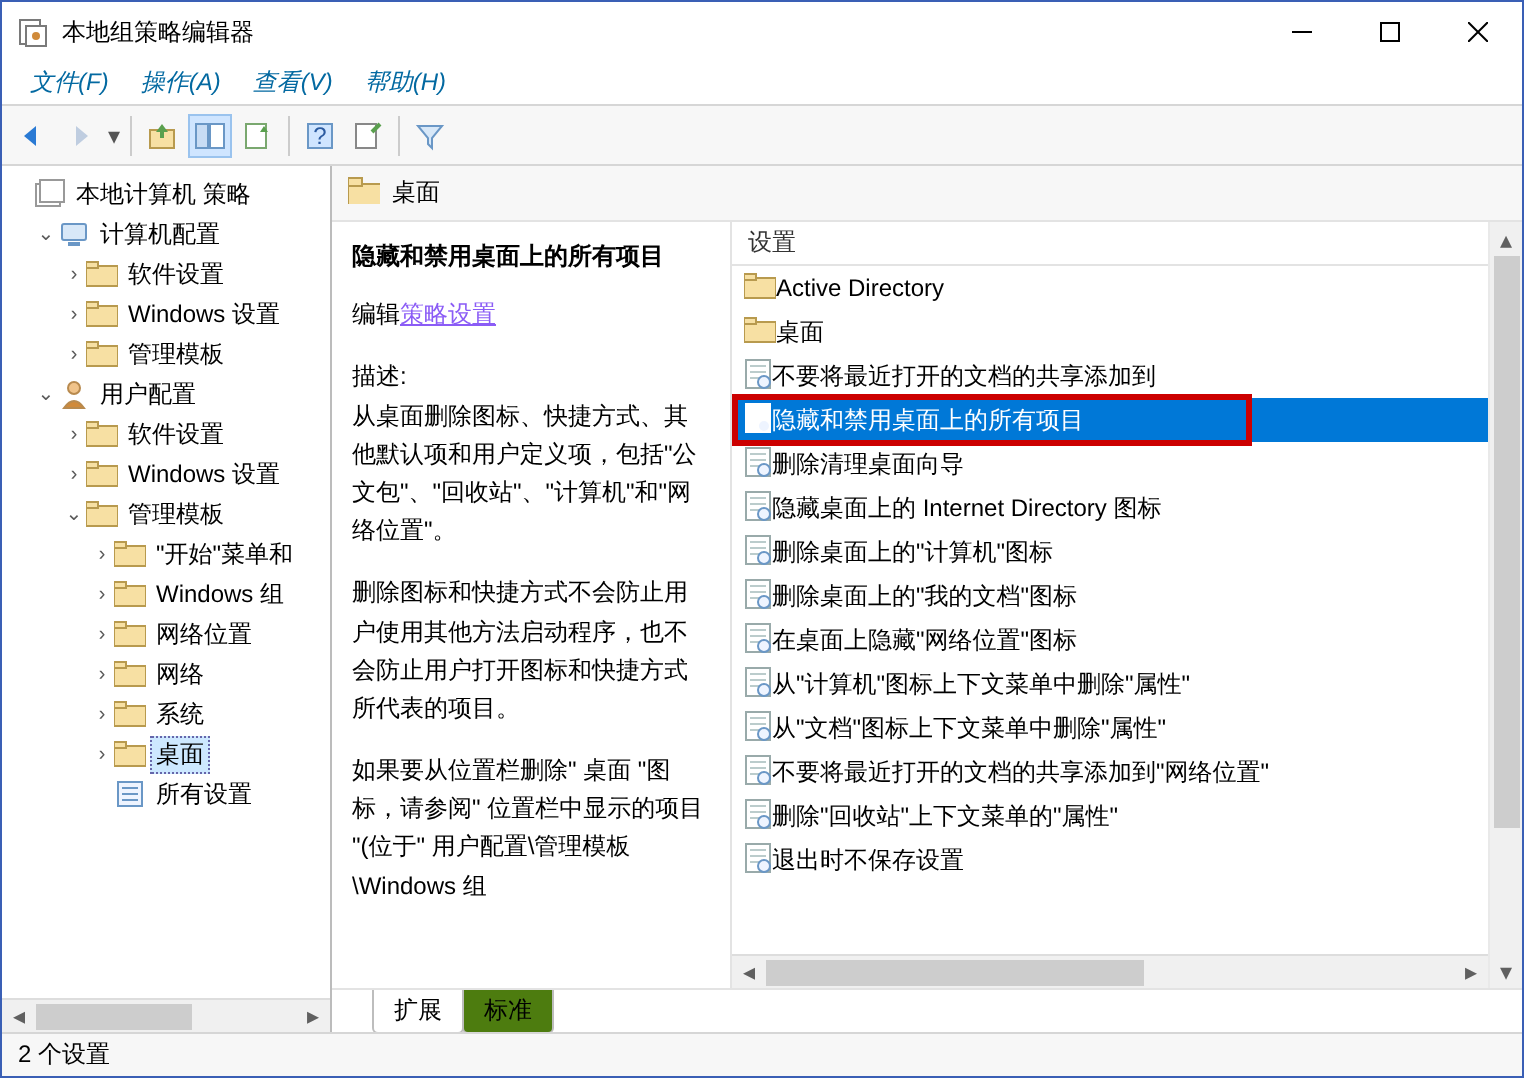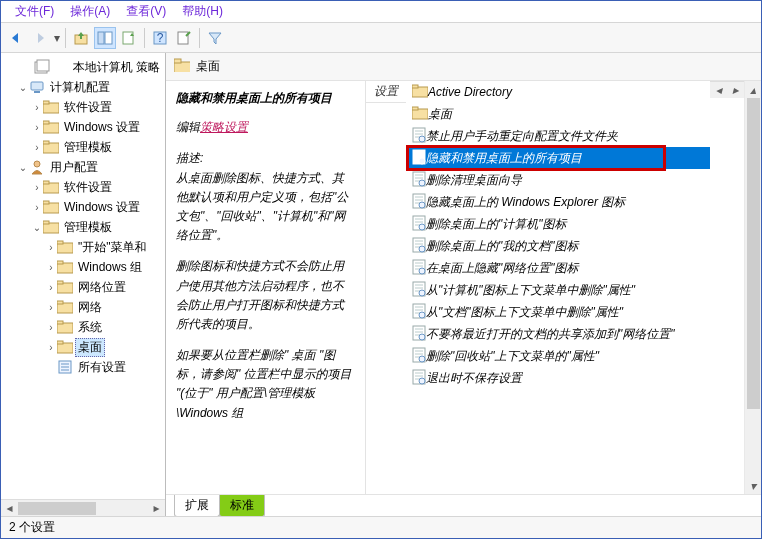--- a/index.html
+++ b/index.html
@@ -4,67 +4,95 @@
 <style>
 * { margin: 0; padding: 0; box-sizing: border-box; font-family: "Microsoft YaHei", "Segoe UI", sans-serif; font-size: 12px; }
 body { background: #fff; }
 .window { width: 762px; height: 539px; border: 1px solid #3a5fb5; display: flex; flex-direction: column; background: #fff; }
 .titlebar { height: 30px; display: flex; align-items: center; padding: 0 0 0 8px; background: #fff; }
 .titlebar .ticon { width: 16px; height: 16px; margin-right: 6px; }
 .titlebar .title { flex: 1; color: #000; }
 .titlebar .controls { display: flex; }
 .titlebar .ctl { width: 44px; height: 30px; display: flex; align-items: center; justify-content: center; color: #000; }
 .menubar { height: 22px; display: flex; align-items: center; padding: 0 6px; border-bottom: 1px solid #d6d6d6; }
-.menubar .menu { padding: 2px 8px; color: #6d28d9; }
+.menubar .menu { padding: 2px 8px; color: #0369a1; font-style: italic; }
 .toolbar { height: 30px; display: flex; align-items: center; padding: 0 4px; gap: 2px; border-bottom: 1px solid #d6d6d6; background: #f7f7f7; }
 .toolbar .tbtn { width: 22px; height: 22px; display: flex; align-items: center; justify-content: center; border: 1px solid transparent; }
 .toolbar .sep { width: 1px; height: 20px; background: #ccc; margin: 0 2px; }
 .toolbar .dd { width: 8px; display:flex; align-items:center; justify-content:center; color:#555;}
 .body { flex: 1; display: flex; min-height: 0; }
 .leftpane { width: 165px; border-right: 1px solid #bcbcbc; display: flex; flex-direction: column; }
 .tree-wrap { flex: 1; overflow: hidden; position: relative; }
 .tree { padding: 4px 0; }
 .node { display: flex; align-items: center; height: 20px; padding-right: 2px; white-space: nowrap; }
 .node .tw { width: 12px; text-align: center; color: #5a5a5a; font-size: 10px; cursor: default;}
 .node .ic { width: 16px; height: 16px; display: inline-flex; align-items: center; justify-content: center; margin-right: 2px; }
 .node .lbl { padding: 1px 3px; }
 .node.selected .lbl { background: #cde8ff; border: 1px dotted #66a; padding: 0 2px; }
-.ind1 { padding-left: 4px; justify-content: space-between; } .ind2 { padding-left: 16px; } .ind3 { padding-left: 30px; } .ind4 { padding-left: 44px; }
+.ind1 { padding-left: 4px; } .ind2 { padding-left: 16px; } .ind3 { padding-left: 30px; } .ind4 { padding-left: 44px; }
 .hscroll, .vscroll-stub { height: 17px; background: #f0f0f0; display: flex; align-items: center; }
 .hscroll .track { flex: 1; height: 17px; background: #f0f0f0; position: relative; border-top:1px solid #ddd;}
 .hscroll .thumb { position: absolute; left: 0; top: 2px; height: 13px; width: 60%; background: #cdcdcd; }
 .hscroll .arrow { width: 17px; height: 17px; display:flex;align-items:center;justify-content:center;color:#606060;border-top:1px solid #ddd;}
 .rightpane { flex: 1; display: flex; flex-direction: column; min-width: 0; }
 .rhead { height: 28px; display: flex; align-items: center; padding: 0 8px; background: #f7f7f7; border-bottom: 1px solid #e3e3e3; gap: 6px;}
-.rbody { flex: 1; display: flex; min-height: 0; font-style: italic; }
+.rbody { flex: 1; display: flex; min-height: 0; }
 .detail { width: 200px; padding: 8px 10px; border-right: 1px solid #e3e3e3; overflow: hidden; line-height: 1.6; }
 .detail .dtitle { font-weight: bold; margin-bottom: 10px; }
-.detail a { color: #be185d; text-decoration: underline; }
-.listwrap { flex: 1; display: flex; flex-direction: row; min-width: 0; }
+.detail a { color: #8b5cf6; text-decoration: underline; }
+.listwrap { flex: 1; display: flex; flex-direction: column; min-width: 0; }
 .listhdr { height: 22px; border-bottom: 1px solid #e3e3e3; display: flex; align-items: center; padding: 0 8px; color: #333; }
 .list { flex: 1; overflow: hidden; position: relative; }
 .list .row { display: flex; align-items: center; height: 22px; padding: 0 6px; gap: 0; white-space: nowrap; }
 .list .row.sel { background: #0078d7; color: #fff; }
 .list .row.sel .ricon svg * { stroke: #fff; }
 .redbox { position: absolute; border: 3px solid #cc0000; pointer-events: none; }
 .vscroll { width: 17px; background: #f0f0f0; display: flex; flex-direction: column; border-left:1px solid #e9e9e9;}
 .vscroll .arrow { height: 17px; display:flex;align-items:center;justify-content:center;color:#606060;}
 .vscroll .track { flex: 1; position: relative; }
 .vscroll .thumb { position: absolute; left: 2px; width: 13px; background: #cdcdcd; }
-.tabs { height: 22px; display: flex; align-items: flex-start; padding-left: 8px; border-top: 1px solid #e3e3e3; }
+.tabs { height: 22px; display: flex; align-items: flex-start; padding-left: 20px; border-top: 1px solid #e3e3e3; }
 .tabs .tab { padding: 2px 10px; border: 1px solid #bdbdbd; border-top: none; background: #fff; font-size: 12px; border-bottom-left-radius: 3px; border-bottom-right-radius: 3px; margin-right: -1px;}
-.tabs .tab.inactive { background: #84cc16; }
+.tabs .tab.inactive { background: #4d7c0f; }
 .status { height: 22px; border-top: 1px solid #d6d6d6; display: flex; align-items: center; padding: 0 8px; background: #f7f7f7; }
 .folder-svg { width:16px; height:14px; }
 </style>
 </head>
 <body>
 
 <div class="window">
 
+  <div class="titlebar">
+    <span class="ticon">
+      <svg width="16" height="16">
+          <rect x="1" y="2" width="10" height="12" fill="#fff" stroke="#7a7a7a"></rect>
+          <rect x="4" y="5" width="10" height="10" fill="#fff" stroke="#7a7a7a"></rect>
+          <circle cx="9" cy="10" r="2" fill="#d08a3a"></circle>
+        </svg>
+    </span>
+    <span class="title">本地组策略编辑器</span>
+    <div class="controls">
+      <div class="ctl">
+          <svg width="10" height="10">
+            <line x1="0" y1="5" x2="10" y2="5" stroke="#000"></line>
+          </svg>
+        </div>
+      <div class="ctl">
+          <svg width="10" height="10">
+            <rect x="0.5" y="0.5" width="9" height="9" fill="none" stroke="#000"></rect>
+          </svg>
+        </div>
+      <div class="ctl">
+          <svg width="10" height="10">
+            <line x1="0" y1="0" x2="10" y2="10" stroke="#000"></line>
+            <line x1="10" y1="0" x2="0" y2="10" stroke="#000"></line>
+          </svg>
+        </div>
+    </div>
+  </div>
 
   <div class="menubar">
     <span class="menu">文件(F)</span>
     <span class="menu">操作(A)</span>
     <span class="menu">查看(V)</span>
     <span class="menu">帮助(H)</span>
   </div>
 
   <div class="toolbar">
     <div class="tbtn">
@@ -332,21 +360,21 @@
                 <span>桌面</span>
               </div>
               <div class="row">
                 <span class="ricon"><svg width="14" height="16">
                     <rect x="1" y="1" width="12" height="14" fill="#fff" stroke="#9aa"></rect>
                     <line x1="3" y1="4" x2="11" y2="4" stroke="#bcc"></line>
                     <line x1="3" y1="7" x2="11" y2="7" stroke="#bcc"></line>
                     <line x1="3" y1="10" x2="11" y2="10" stroke="#bcc"></line>
                     <circle cx="10" cy="12" r="3" fill="#eef4ff" stroke="#6a97c6"></circle>
                   </svg></span>
-                <span>禁止用户手动重定向配置文件文件夹</span>
+                <span>不要将最近打开的文档的共享添加到</span>
               </div>
               <div class="row sel">
                 <span class="ricon"><svg width="14" height="16">
                     <rect x="1" y="1" width="12" height="14" fill="#fff" stroke="#9aa"></rect>
                     <line x1="3" y1="4" x2="11" y2="4" stroke="#bcc"></line>
                     <line x1="3" y1="7" x2="11" y2="7" stroke="#bcc"></line>
                     <line x1="3" y1="10" x2="11" y2="10" stroke="#bcc"></line>
                     <circle cx="10" cy="12" r="3" fill="#eef4ff" stroke="#6a97c6"></circle>
                   </svg></span>
                 <span>隐藏和禁用桌面上的所有项目</span>
@@ -362,21 +390,21 @@
                 <span>删除清理桌面向导</span>
               </div>
               <div class="row">
                 <span class="ricon"><svg width="14" height="16">
                     <rect x="1" y="1" width="12" height="14" fill="#fff" stroke="#9aa"></rect>
                     <line x1="3" y1="4" x2="11" y2="4" stroke="#bcc"></line>
                     <line x1="3" y1="7" x2="11" y2="7" stroke="#bcc"></line>
                     <line x1="3" y1="10" x2="11" y2="10" stroke="#bcc"></line>
                     <circle cx="10" cy="12" r="3" fill="#eef4ff" stroke="#6a97c6"></circle>
                   </svg></span>
-                <span>隐藏桌面上的 Windows Explorer 图标</span>
+                <span>隐藏桌面上的 Internet Directory 图标</span>
               </div>
               <div class="row">
                 <span class="ricon"><svg width="14" height="16">
                     <rect x="1" y="1" width="12" height="14" fill="#fff" stroke="#9aa"></rect>
                     <line x1="3" y1="4" x2="11" y2="4" stroke="#bcc"></line>
                     <line x1="3" y1="7" x2="11" y2="7" stroke="#bcc"></line>
                     <line x1="3" y1="10" x2="11" y2="10" stroke="#bcc"></line>
                     <circle cx="10" cy="12" r="3" fill="#eef4ff" stroke="#6a97c6"></circle>
                   </svg></span>
                 <span>删除桌面上的"计算机"图标</span>

